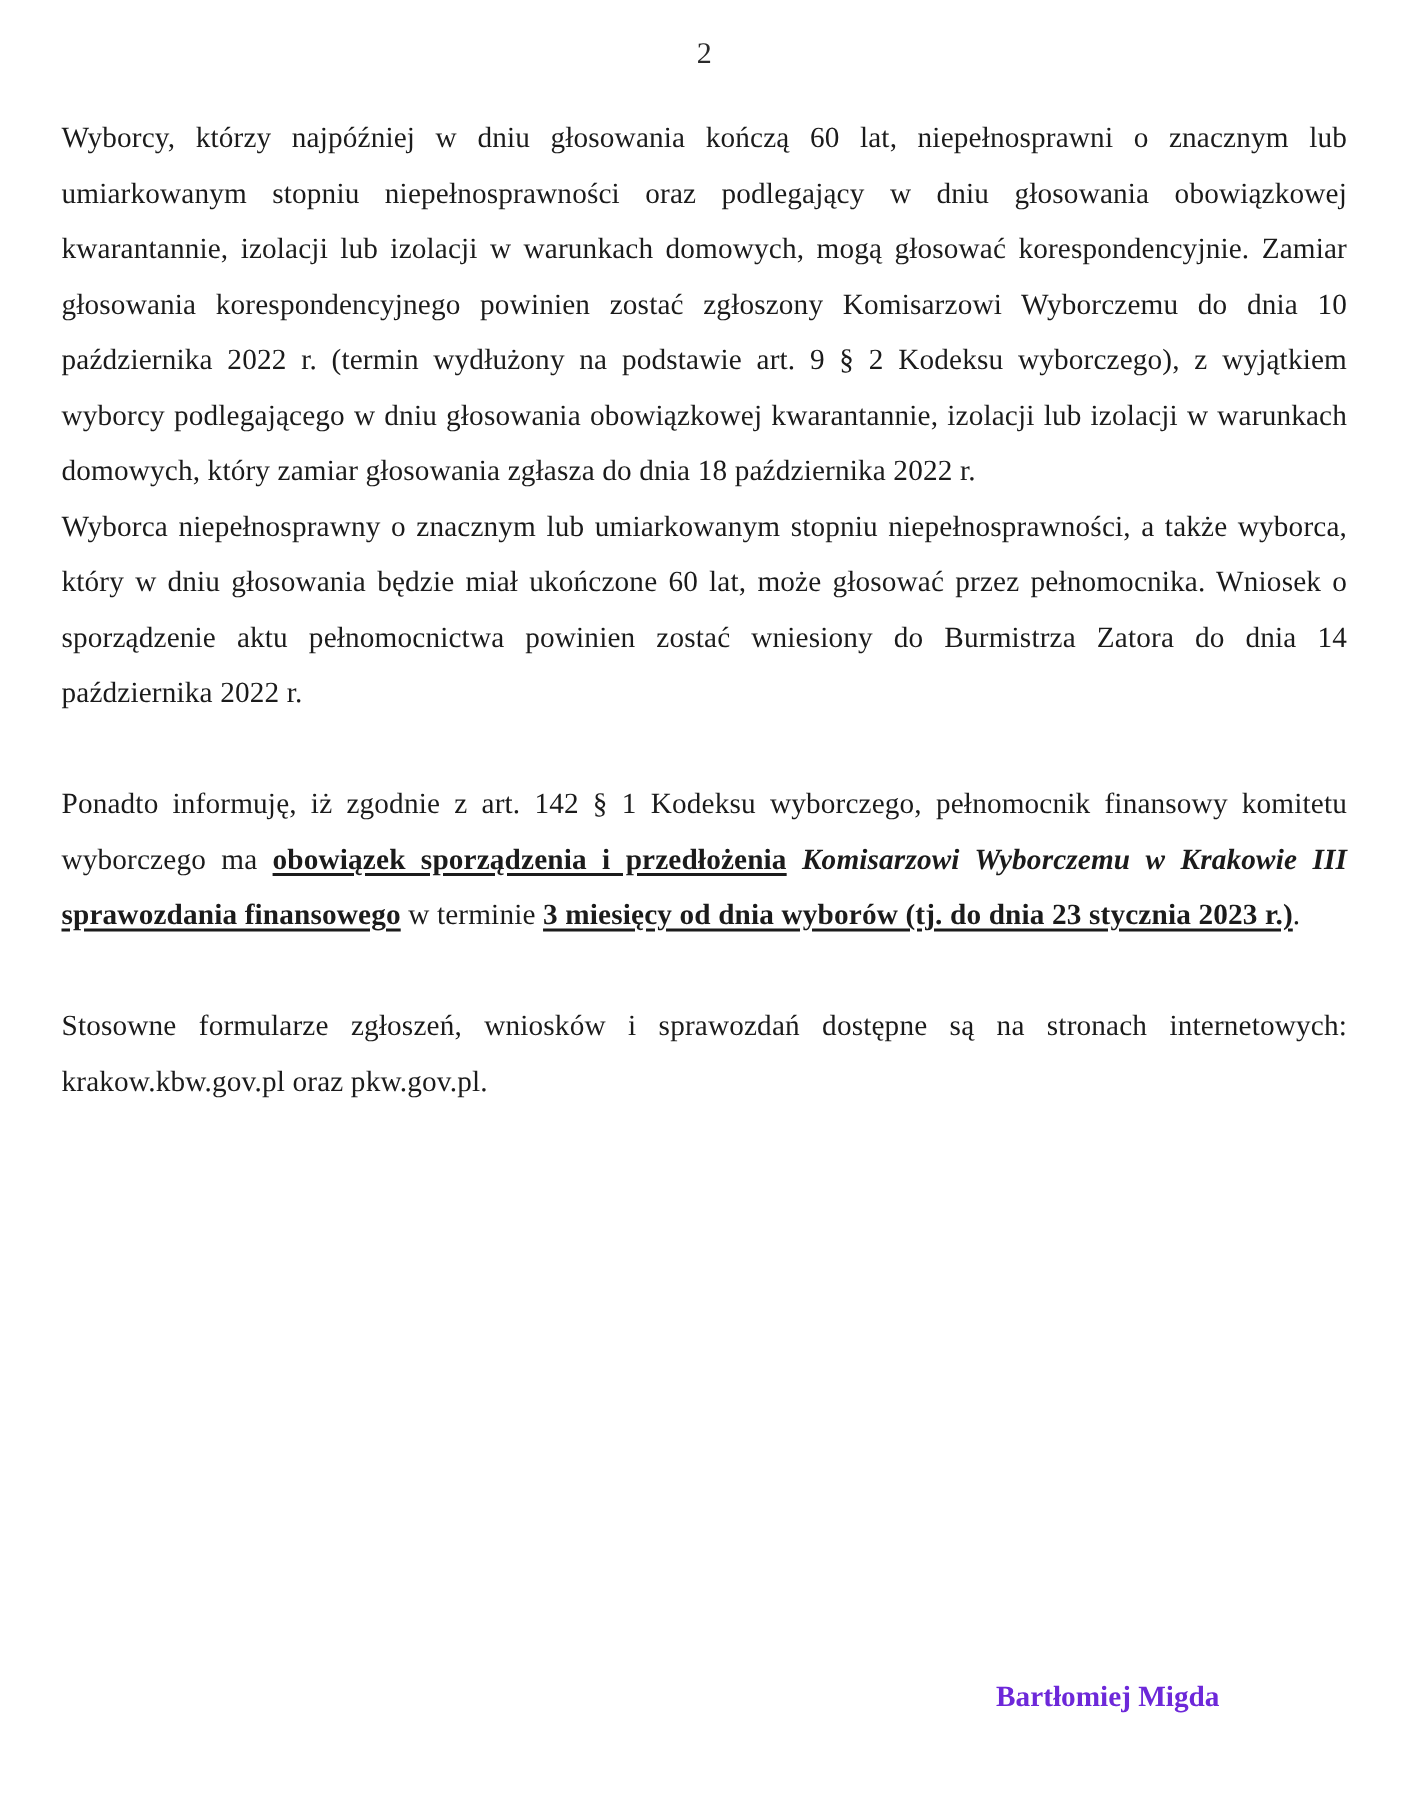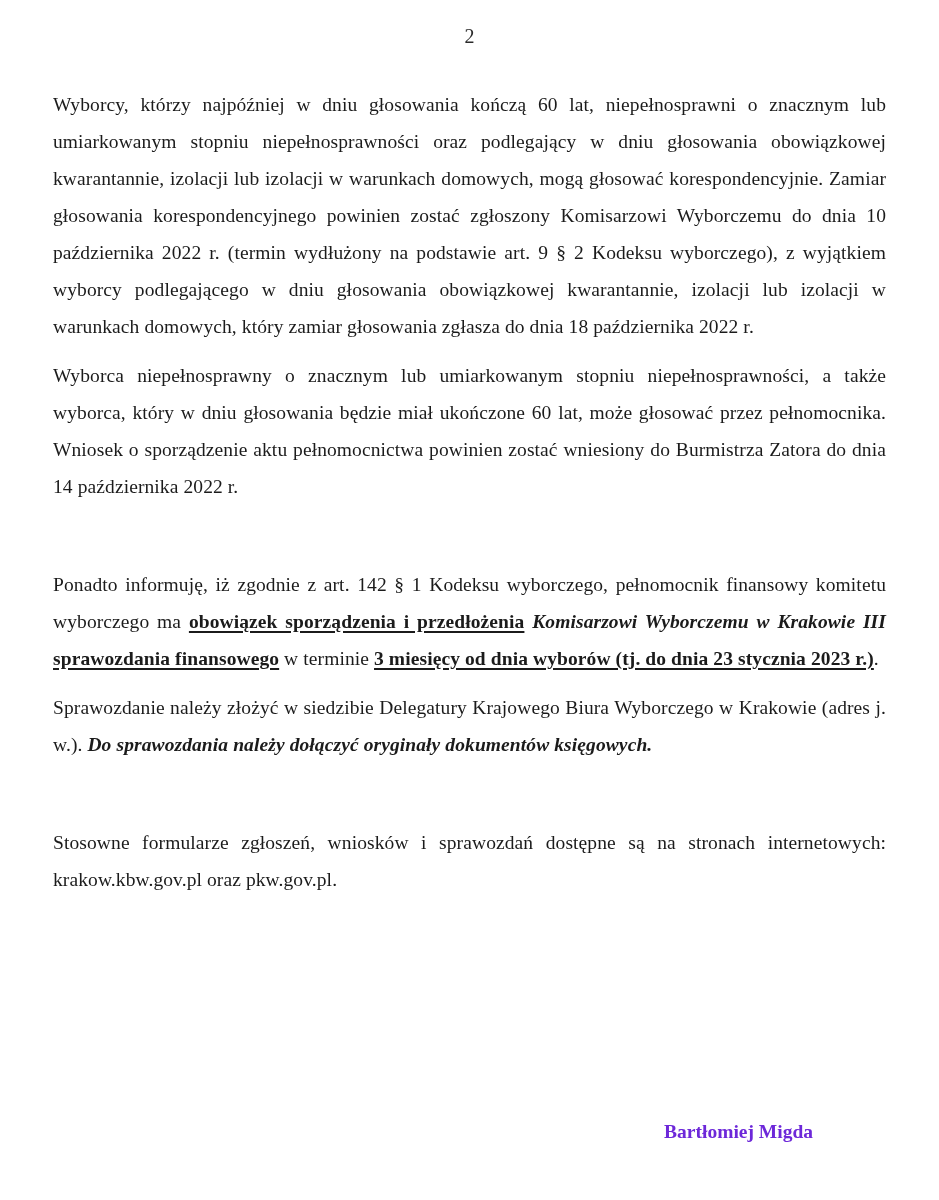--- a/index.html
+++ b/index.html
@@ -34,21 +34,21 @@
 
   
   .content {
     position: absolute;
     left: 41px;
     top: 74px;
     width: 857px;
   }
 
   .para {
-    margin: 12px;
+    margin: 0;
     text-align: justify;
     text-justify: inter-word;
     font-size: 19.5px;
     line-height: 37px;
     letter-spacing: 0.1px;
     color: #1b1b1b;
   }
 
   .para.last-line-left {
     text-align-last: left;
@@ -108,21 +108,20 @@
   <div class="content">
 
     <p class="para last-line-left">Wyborcy, którzy najpóźniej w dniu głosowania kończą 60 lat, niepełnosprawni o znacznym lub umiarkowanym stopniu niepełnosprawności oraz podlegający w dniu głosowania obowiązkowej kwarantannie, izolacji lub izolacji w warunkach domowych, mogą głosować korespondencyjnie. Zamiar głosowania korespondencyjnego powinien zostać zgłoszony Komisarzowi Wyborczemu do dnia 10 października 2022 r. (termin wydłużony na podstawie art. 9 § 2 Kodeksu wyborczego), z wyjątkiem wyborcy podlegającego w dniu głosowania obowiązkowej kwarantannie, izolacji lub izolacji w warunkach domowych, który zamiar głosowania zgłasza do dnia 18 października 2022 r.</p>
 
     <p class="para last-line-left">Wyborca niepełnosprawny o znacznym lub umiarkowanym stopniu niepełnosprawności, a także wyborca, który w dniu głosowania będzie miał ukończone 60 lat, może głosować przez pełnomocnika. Wniosek o sporządzenie aktu pełnomocnictwa powinien zostać wniesiony do Burmistrza Zatora do dnia 14 października 2022 r.</p>
 
     <div class="spacer-line"></div>
 
     <p class="para last-line-left"><span>Ponadto informuję, iż zgodnie z art. 142 § 1 Kodeksu wyborczego, pełnomocnik finansowy komitetu wyborczego ma </span><span class="bu">obowiązek sporządzenia i przedłożenia</span><span class="b"> Komisarzowi Wyborczemu w Krakowie III </span><span class="bu">sprawozdania finansowego</span><span> w terminie </span><span class="bu">3 miesięcy od dnia wyborów (tj. do dnia 23 stycznia 2023 r.)</span><span>.</span></p>
 
-    <p class="para last-line-left"><span>Sprawozdanie należy złożyć w siedzibie Delegatury Krajowego Biura Wyborczego w Krakowie (adres j. w.). </span><span class="b">Do sprawozdania należy dołączyć oryginały dokumentów księgowych.</span></p>
 
 
     <div class="spacer-line"></div>
 
     <p class="para last-line-left">Stosowne formularze zgłoszeń, wniosków i sprawozdań dostępne są na stronach internetowych: krakow.kbw.gov.pl oraz pkw.gov.pl.</p>
 
 
   </div>
 
 

